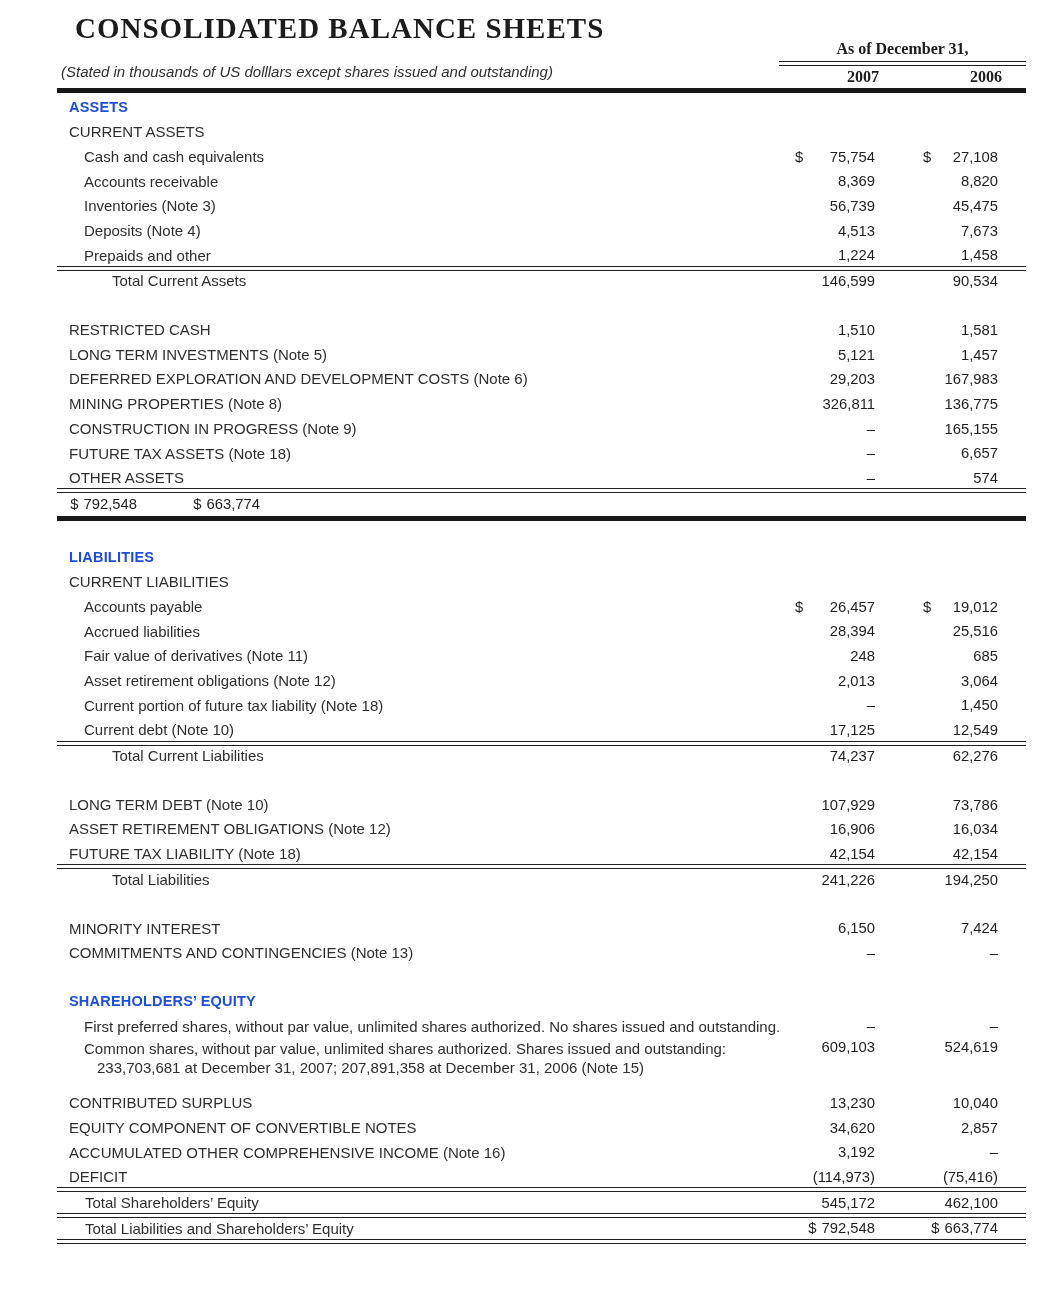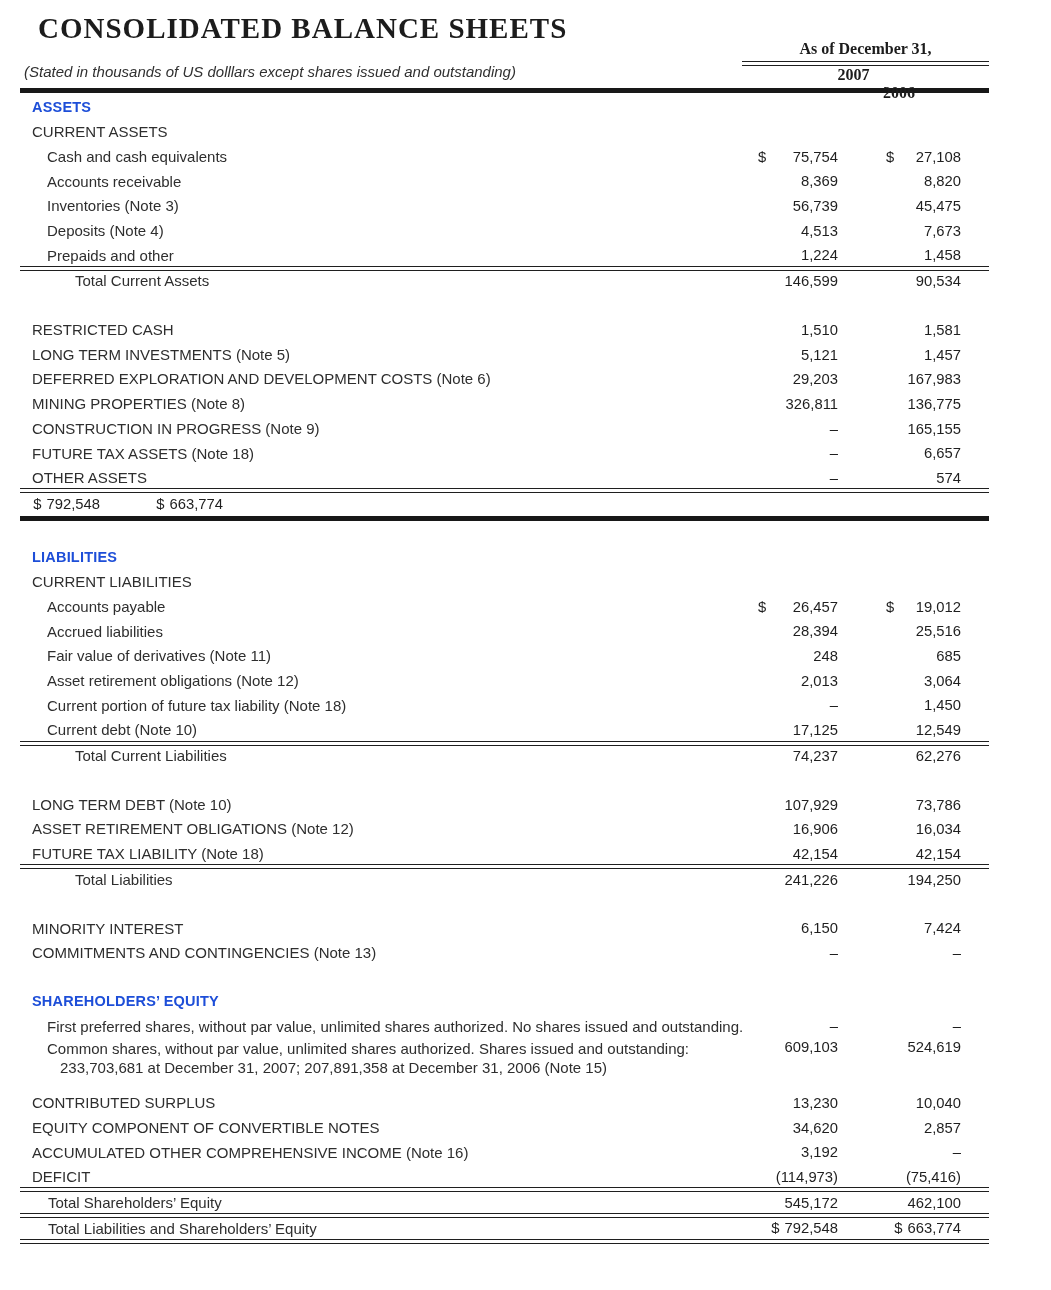--- a/index.html
+++ b/index.html
@@ -1,38 +1,38 @@
 <!DOCTYPE html>
 <html><head>
 <meta charset="utf-8">
 <style>
   html,body{margin:0;padding:0;background:#ffffff;}
   .page{
     width:1005px;height:1290px;box-sizing:border-box;
     padding:0 16px 0 20px;position:relative;
-    font-family:"Liberation Sans",sans-serif;color:#2b2b2b;background:#ffffff;overflow:hidden;
+    font-family:"Liberation Sans",sans-serif;color:#2b2b2b;background:#ffffff;overflow:hidden;margin-left:37px;
   }
   
   .head{position:relative;height:88px;}
   .title{
     position:absolute;left:18px;top:12px;margin:0;
     font-family:"Liberation Serif",serif;font-weight:700;font-size:29px;
     letter-spacing:1px;color:#1c1c1c;white-space:nowrap;
   }
   .subtitle{
     position:absolute;left:4px;bottom:8px;
     font-style:italic;font-size:15px;color:#303030;white-space:nowrap;
   }
   .head-right{position:absolute;right:0;bottom:0;width:247px;}
   .asof{
     text-align:center;font-family:"Liberation Serif",serif;font-weight:700;
     font-size:16px;color:#1c1c1c;padding-bottom:3px;white-space:nowrap;
   }
   .years{display:flex;align-items:center;height:22px;padding-right:24px;
-    font-family:"Liberation Serif",serif;font-weight:700;font-size:16px;color:#1c1c1c;flex-direction:column;}
+    font-family:"Liberation Serif",serif;font-weight:700;font-size:16px;color:#1c1c1c;}
   .yr1{flex:1;text-align:right;}
   .yr2{width:123px;text-align:right;}
   
   .rule-double{height:5px;border-top:1.6px solid #1f1f1f;border-bottom:1.6px solid #1f1f1f;box-sizing:border-box;}
   #rows .rule-double{margin:-2px 0;position:relative;z-index:2;}
   .rule-thick{height:5px;background:#181818;}
   
   #rows{padding-top:2px;}
   .row{display:flex;align-items:center;height:24.7px;padding-right:28px;font-size:15px;}
   .row-tall{height:48px;align-items:flex-start;padding-bottom:4px;}

